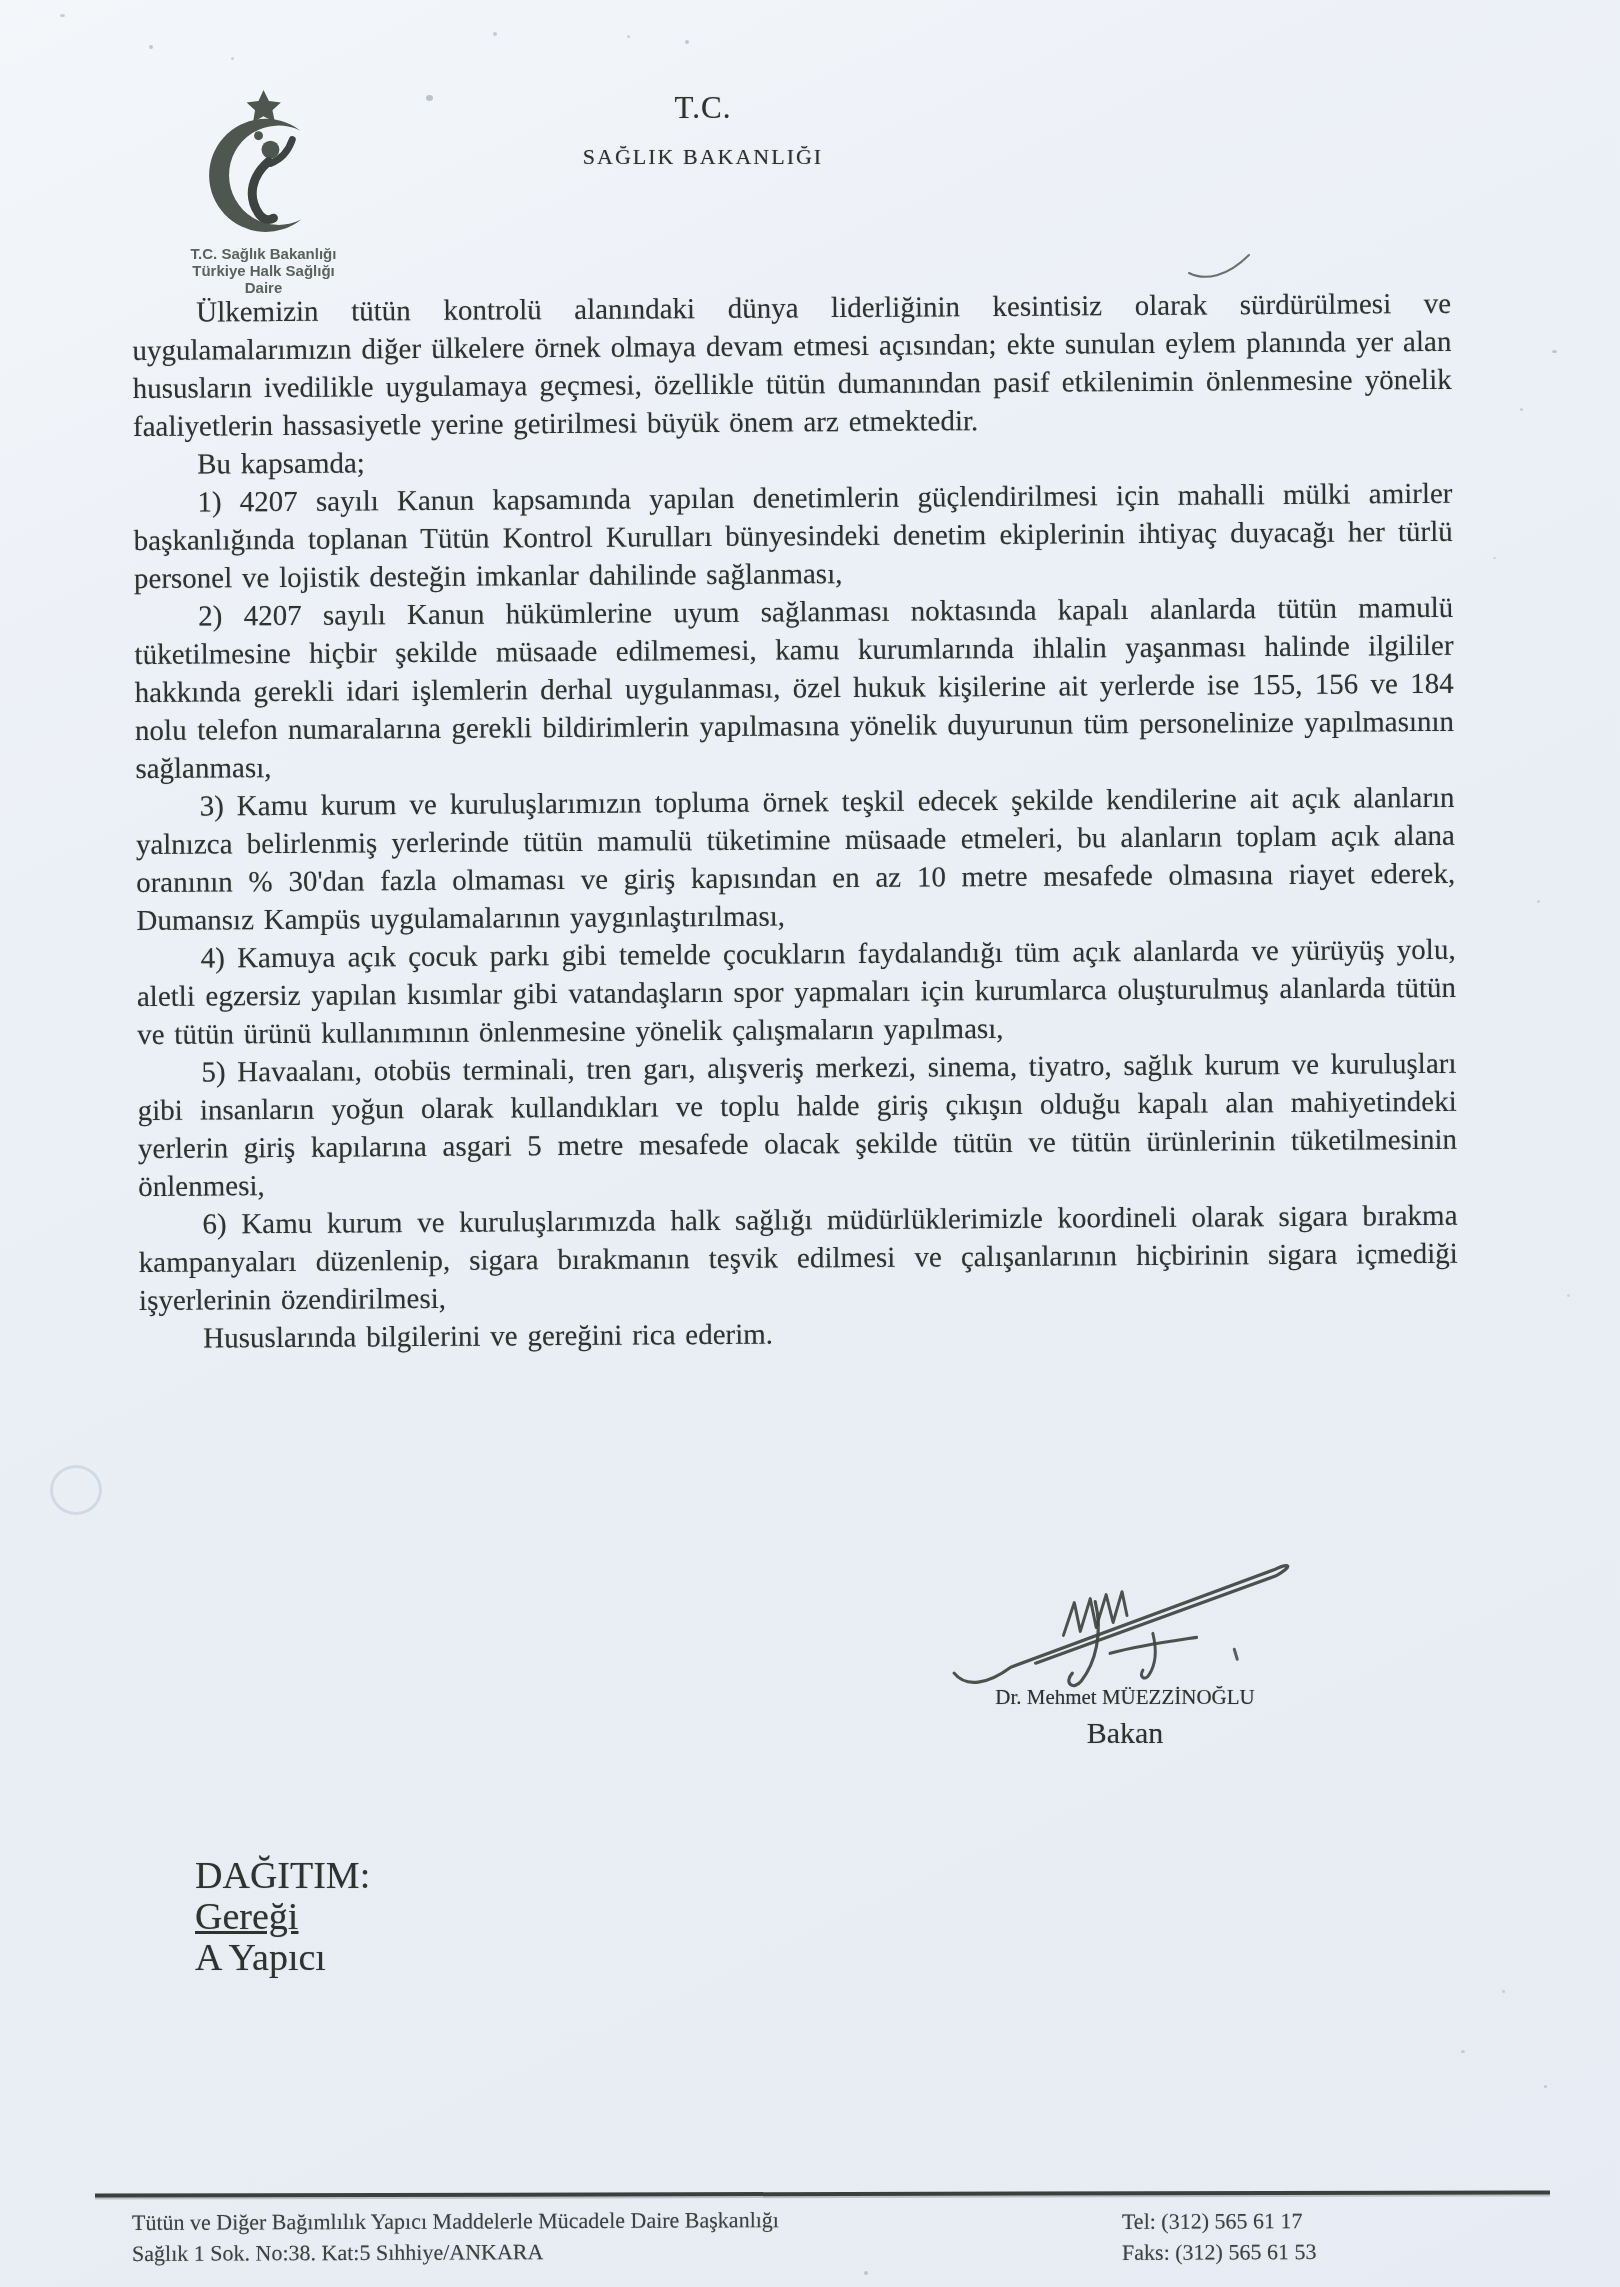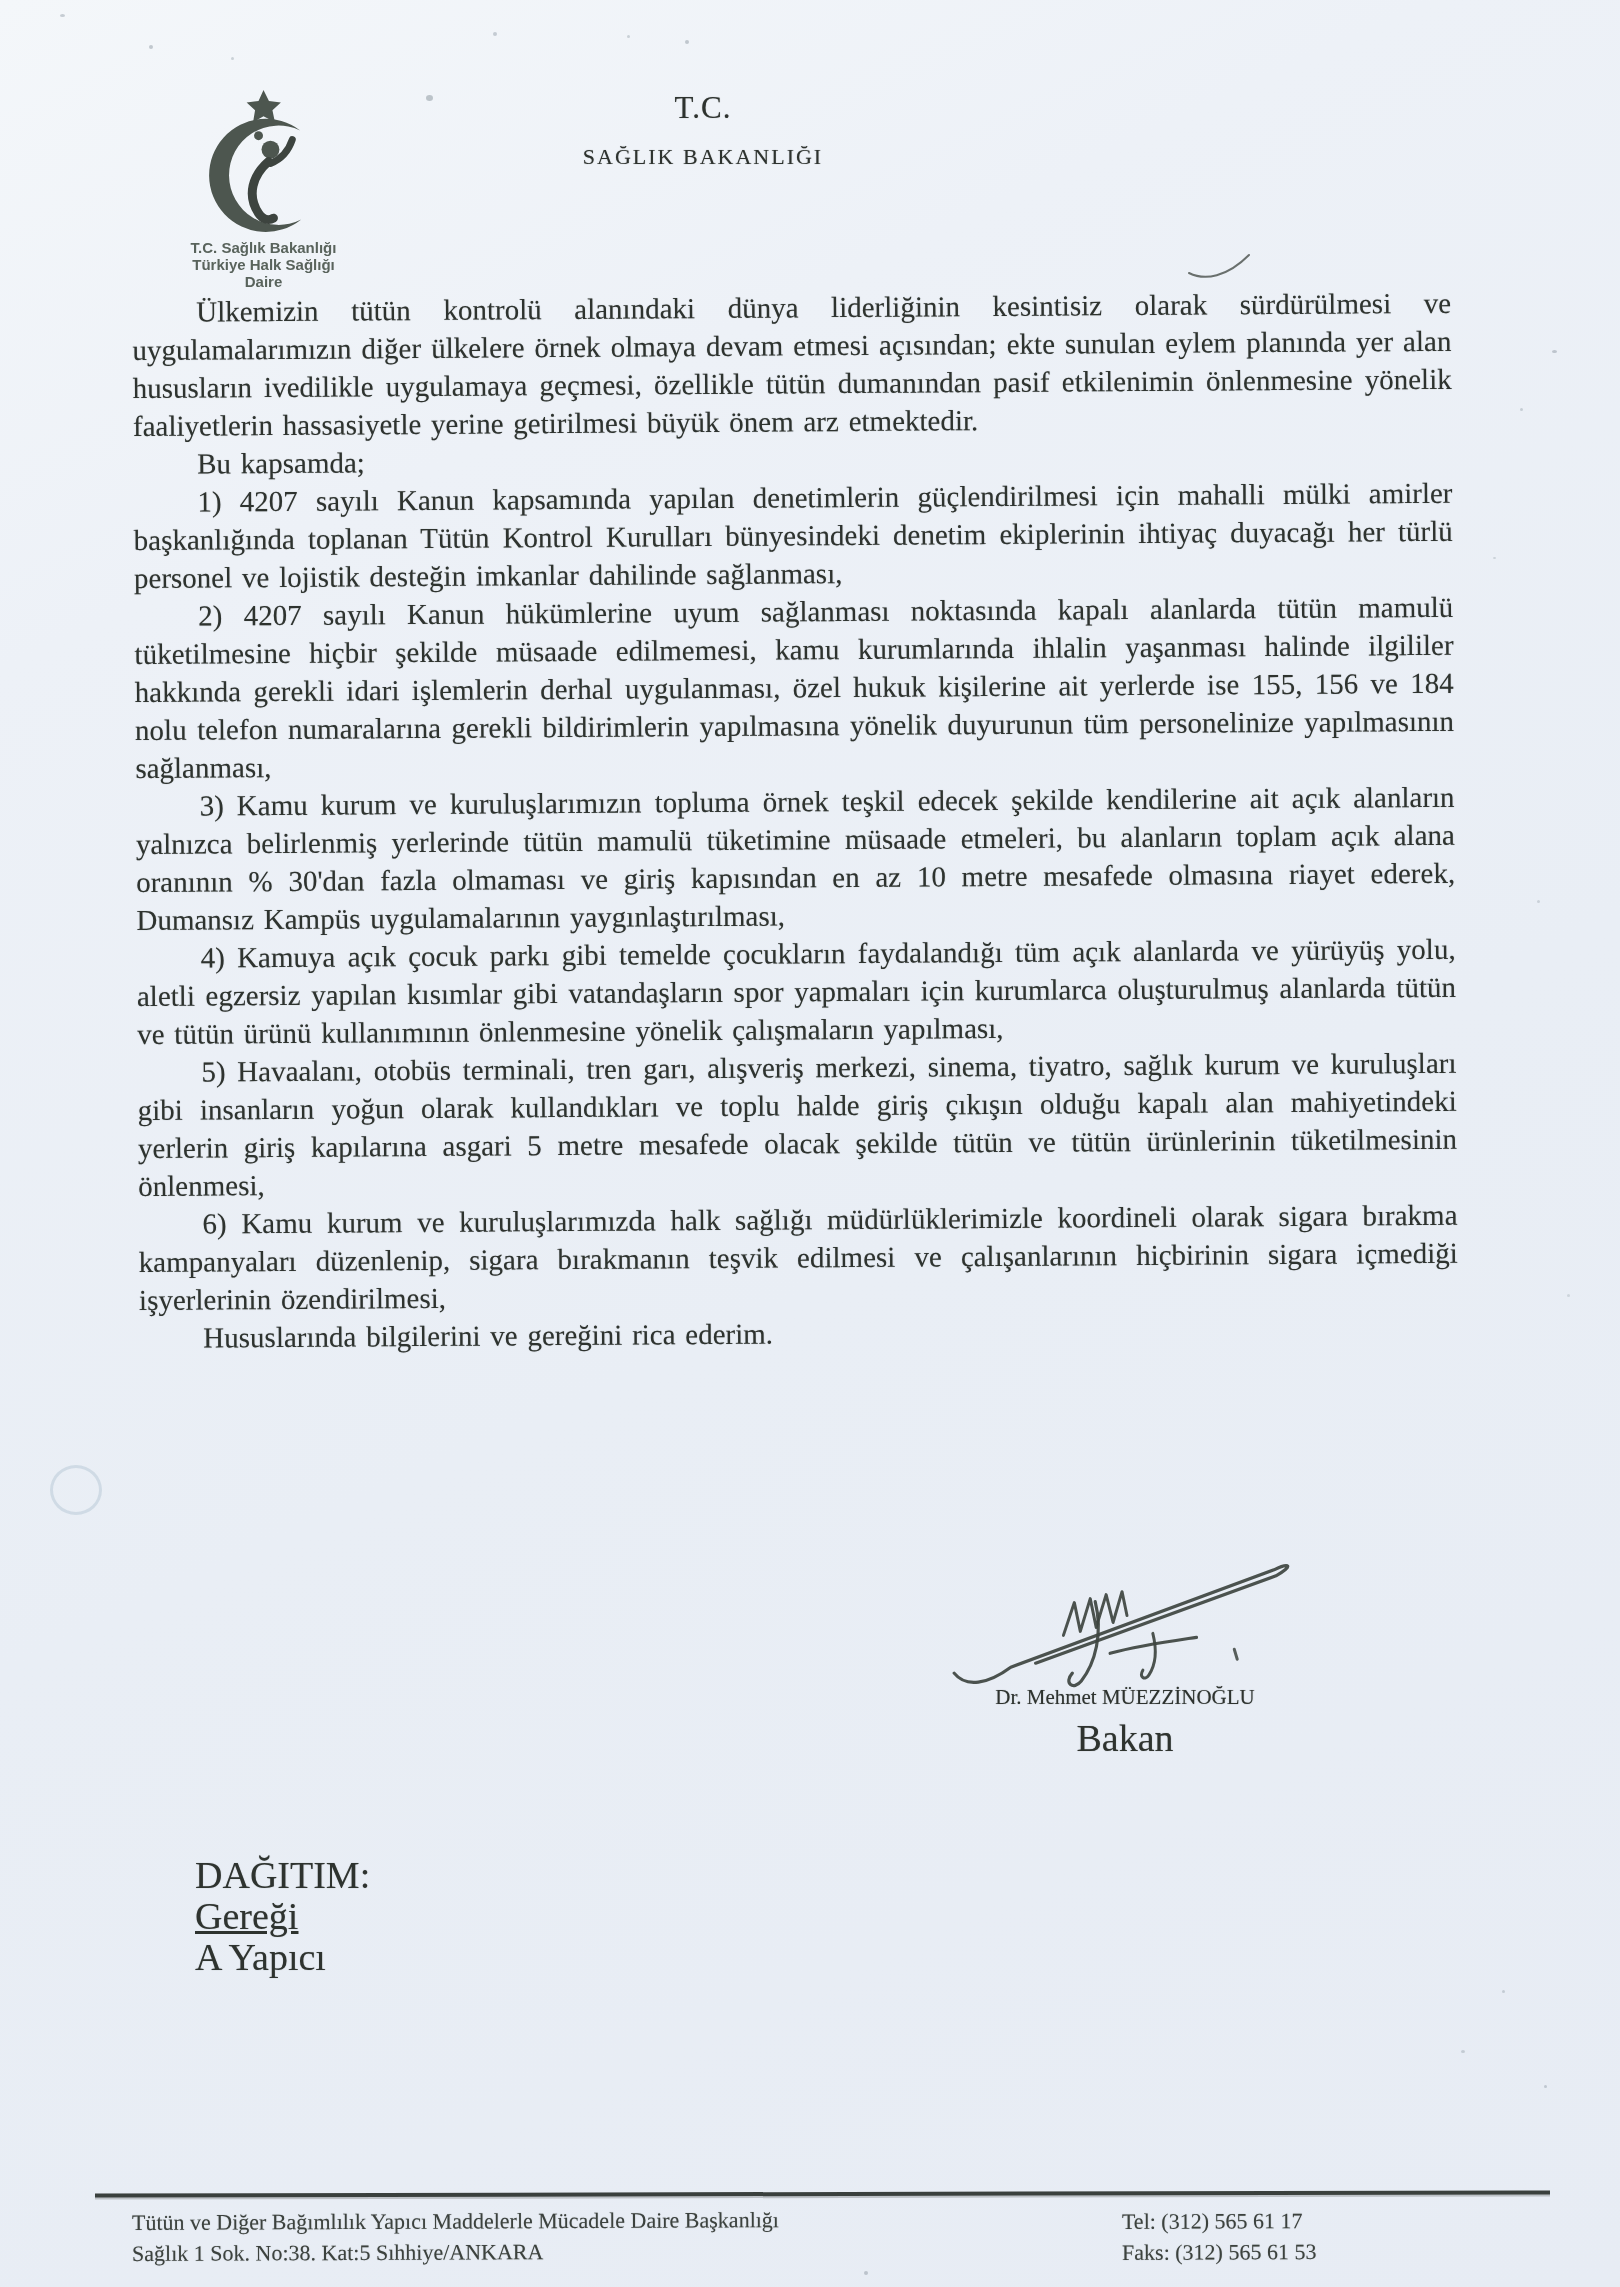--- a/index.html
+++ b/index.html
@@ -17,42 +17,42 @@
     position:absolute;left:0;top:90px;width:1406px;
     text-align:center;
     text-shadow:0 0 1px rgba(46,51,47,.45);
   }
   .tc-line{font-size:31px;letter-spacing:1px;}
   .ministry-line{font-size:22px;letter-spacing:2px;margin-top:18px;}
   .institution-line{font-size:31px;letter-spacing:0.5px;margin-top:4px;}
   .emblem-wrap{position:absolute;left:149px;top:88px;width:229px;text-align:center;}
   .emblem-svg{display:block;margin:0 auto;filter:blur(0.4px);}
   .emblem-caption{
-    margin-top:2px;
+    margin-top:8px;
     font-family:"Liberation Sans","DejaVu Sans",sans-serif;
     font-size:15px;line-height:17px;font-weight:bold;
     color:#59635c;filter:blur(0.4px);
   }
   .paraf-tick{position:absolute;left:1187px;top:251px;}
   
   .letter-body{
     position:absolute;left:132px;top:293px;width:1319px;
     font-size:29px;line-height:38px;
     text-align:justify;
     word-spacing:2.5px;
     transform:rotate(-.4deg);
     transform-origin:left top;
     text-shadow:0 0 1px rgba(46,51,47,.4);
   }
   .letter-body p{margin:0;text-indent:64px;}
   
   .signature-block{position:absolute;left:876px;top:1542px;width:498px;text-align:center;}
   .signature-scribble{display:block;margin:0 auto -6px auto;}
   .signer-name{font-size:21px;text-shadow:0 0 1px rgba(46,51,47,.45);}
-  .signer-title{font-size:38px;margin-top:6px;text-shadow:0 0 1px rgba(46,51,47,.45);}
+  .signer-title{font-size:30px;margin-top:6px;text-shadow:0 0 1px rgba(46,51,47,.45);}
   
   .distribution{
     position:absolute;left:195px;top:1855px;
     font-size:38px;line-height:41px;
     text-shadow:0 0 1px rgba(46,51,47,.4);
   }
   .underlined{text-decoration:underline;}
   
   .footer-rule{
     position:absolute;left:95px;top:2192px;width:1455px;height:4px;

